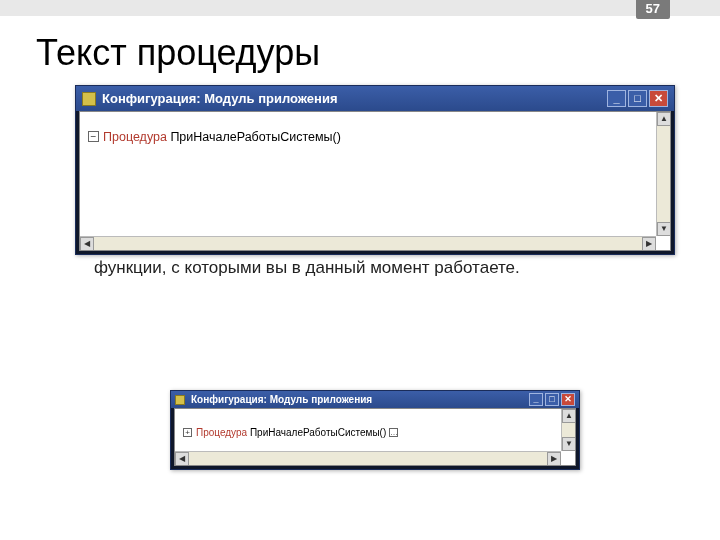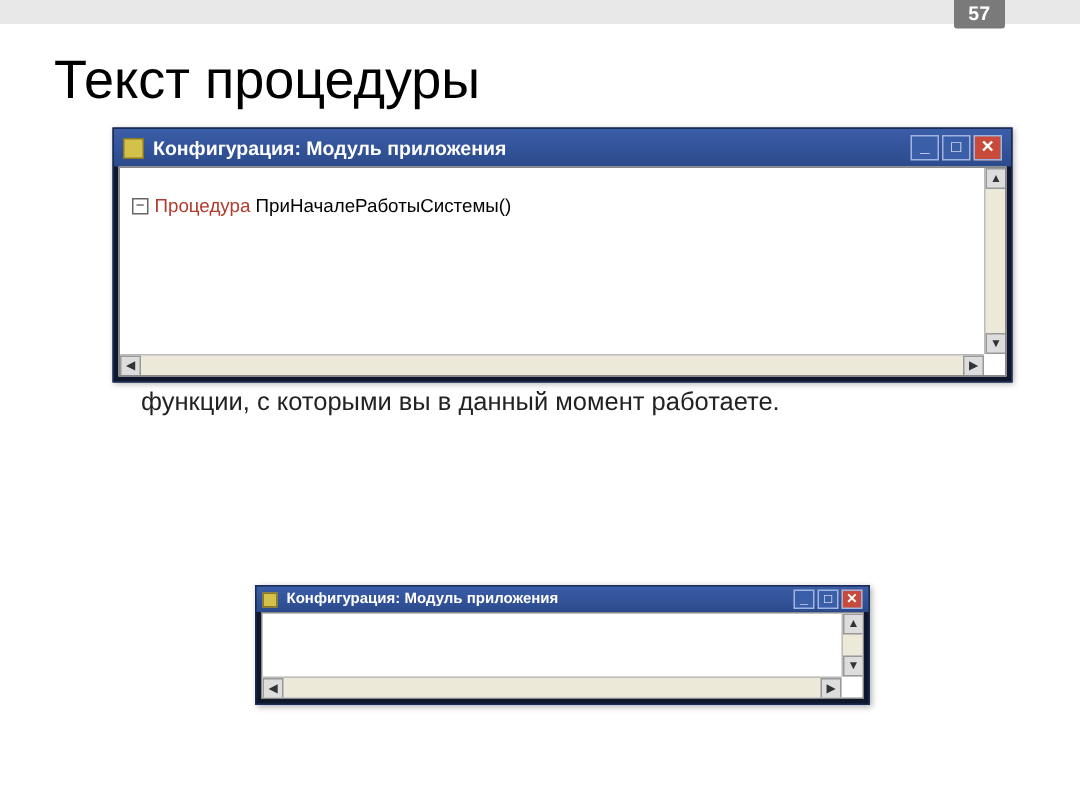--- a/index.html
+++ b/index.html
@@ -206,20 +206,21 @@
   <div class="win-title">
     <span class="win-icon"></span>
     <span>Конфигурация: Модуль приложения</span>
     <div class="win-controls">
       <div class="win-btn">_</div>
       <div class="win-btn">□</div>
       <div class="win-btn close">✕</div>
     </div>
   </div>
   <div class="win-body">
+    <div class="code-line"><span class="fold">+</span><span class="kw">Процедура</span><span> ПриНачалеРаботыСистемы()</span> <span class="fold">…</span></div>
     <div class="scrollbar-v">
       <div class="sb-btn" style="top:0">▲</div>
       <div class="sb-btn" style="bottom:0">▼</div>
     </div>
     <div class="scrollbar-h">
       <div class="sb-btn" style="left:0">◀</div>
       <div class="sb-btn" style="right:0">▶</div>
     </div>
   </div>
 </div>

